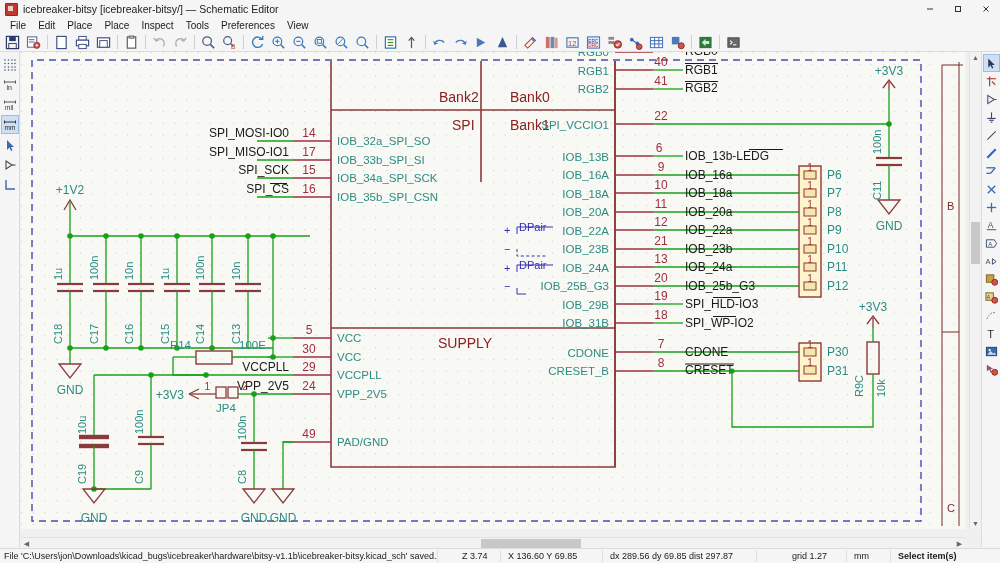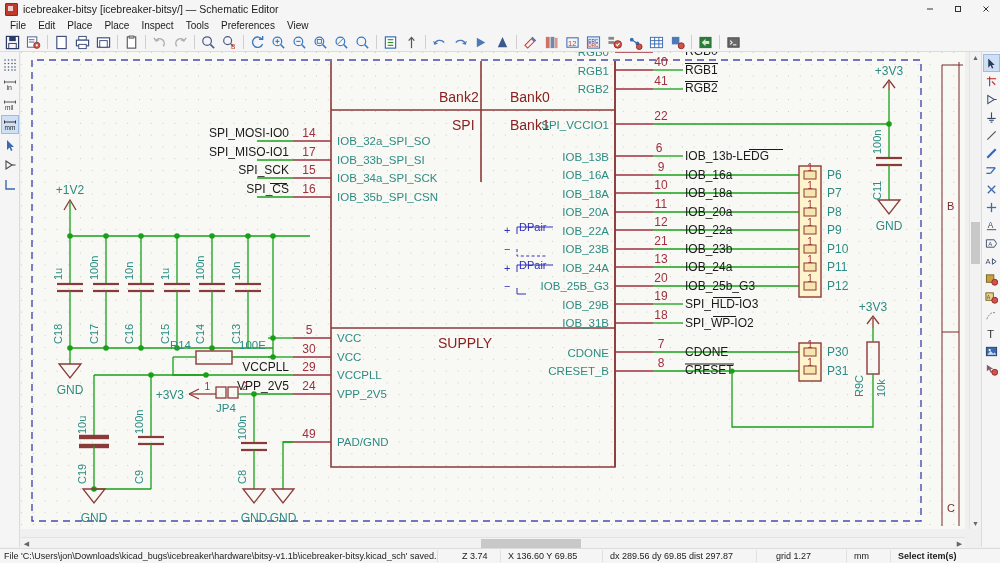--- a/index.html
+++ b/index.html
@@ -1007,20 +1007,20 @@
 
   <div class="statusbar">
     <div class="sb" style="left:4px;">File 'C:\Users\jon\Downloads\kicad_bugs\icebreaker\hardware\bitsy-v1.1b\icebreaker-bitsy.kicad_sch' saved.</div>
     <div class="sbdiv" style="left:437px;"></div>
     <div class="sb" style="left:462px;">Z 3.74</div>
     <div class="sbdiv" style="left:500px;"></div>
     <div class="sb" style="left:508px;">X 136.60  Y 69.85</div>
     <div class="sbdiv" style="left:602px;"></div>
     <div class="sb" style="left:610px;">dx 289.56  dy 69.85  dist 297.87</div>
     <div class="sbdiv" style="left:756px;"></div>
-    <div class="sb" style="left:776px;">grid 1.27</div>
+    <div class="sb" style="left:792px;">grid 1.27</div>
     <div class="sbdiv" style="left:846px;"></div>
     <div class="sb" style="left:854px;">mm</div>
     <div class="sbdiv" style="left:890px;"></div>
     <div class="sb" style="left:898px;font-weight:bold;">Select item(s)</div>
   </div>
 
 </div>
 
 </body></html>

